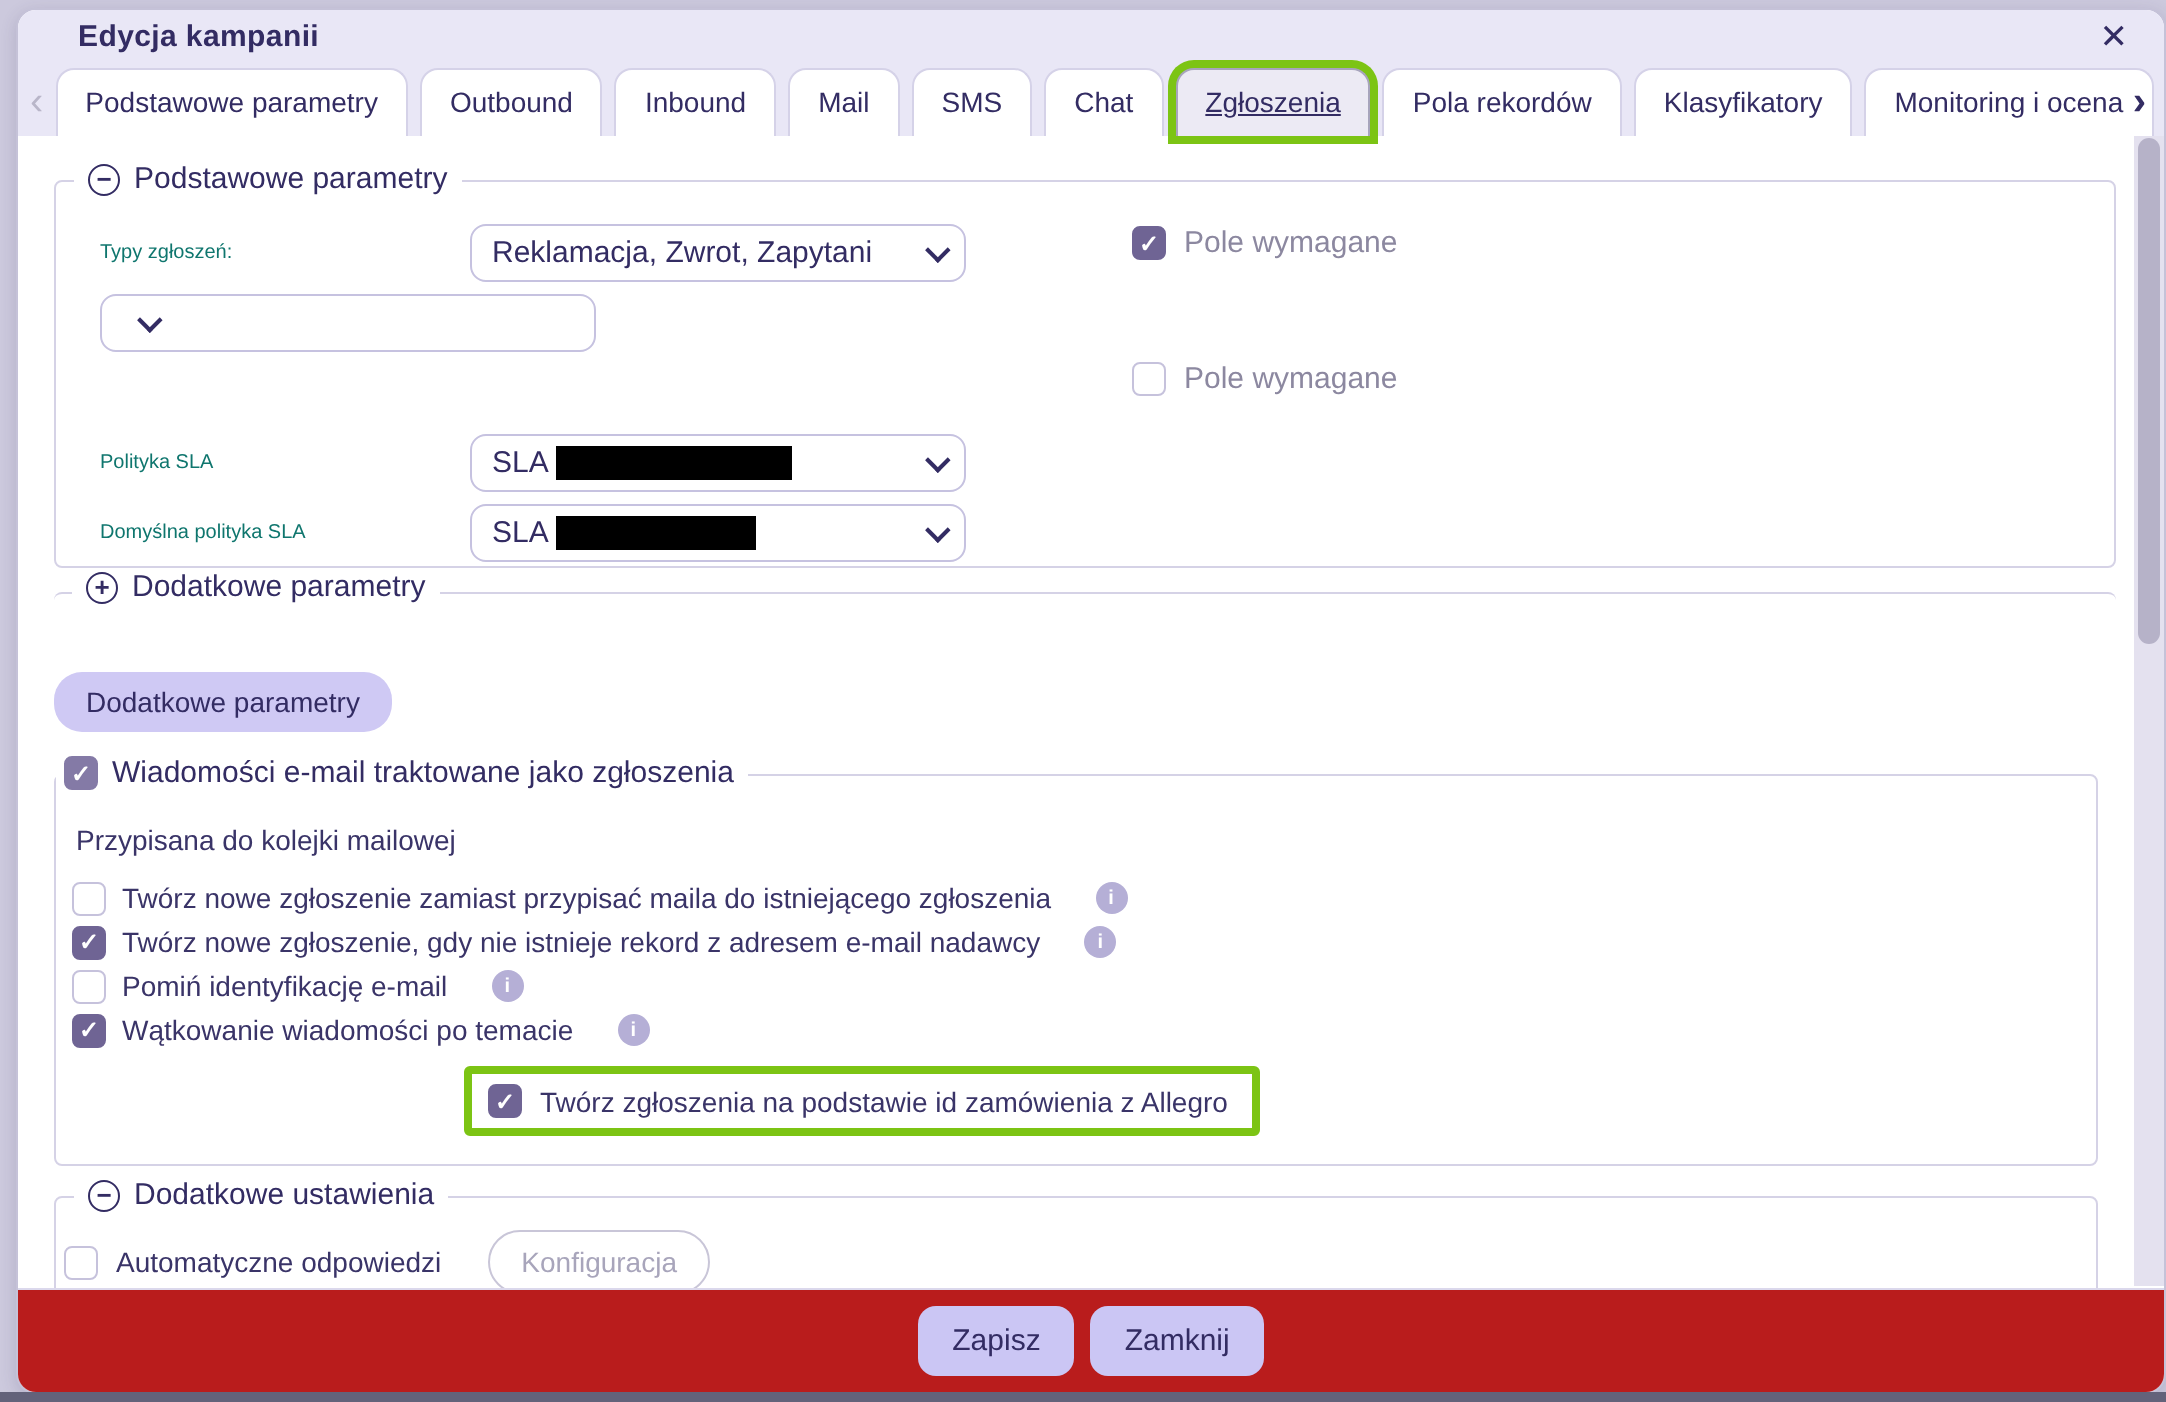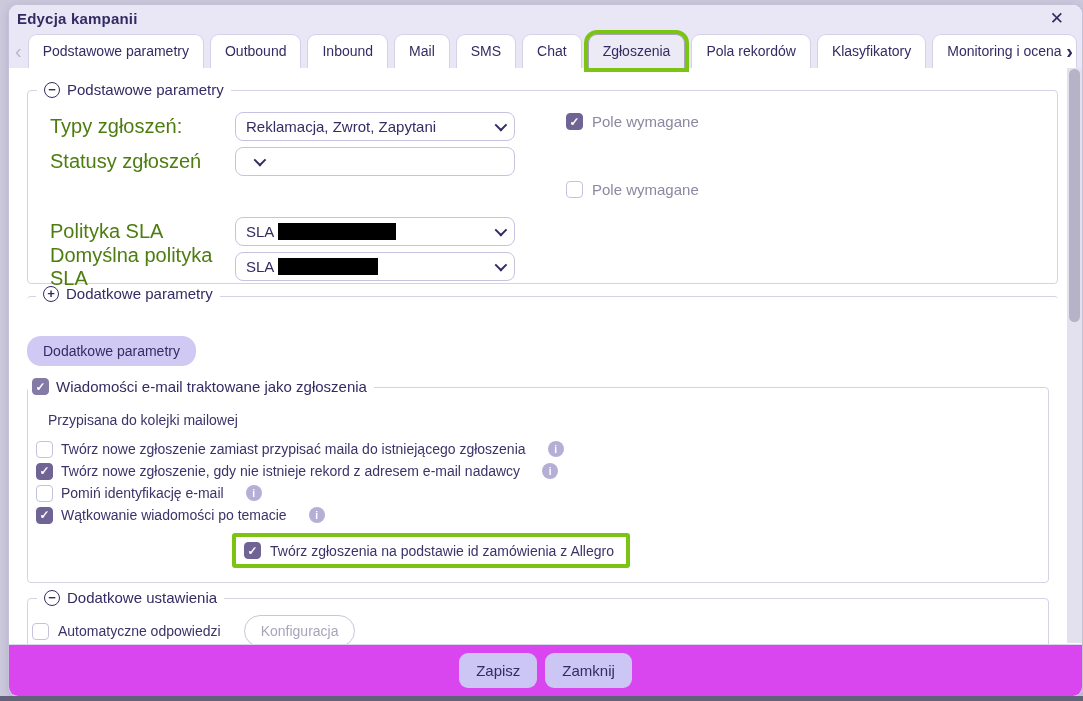--- a/index.html
+++ b/index.html
@@ -14,38 +14,38 @@
   .page-edge-bottom{ position:absolute; left:0; right:0; bottom:0; height:5px; background:#63627a; }
 
   .dialog{
     position:absolute; left:8px; top:4px; width:1075px; height:693px;
     background:#ffffff; border-radius:10px; border:1px solid #c5c2d8;
     overflow:hidden; display:flex; flex-direction:column;
     box-shadow:0 2px 8px rgba(60,55,100,.18);
   }
   .titlebar{
     background:#e9e7f6; height:27px; flex:0 0 27px;
-    display:flex; align-items:center; padding:0 14px 0 8px;
+    display:flex; align-items:center; padding:0 14px 0 30px;
   }
   .titlebar .title{ font-size:15px; font-weight:600; letter-spacing:.2px; }
   .titlebar .close{ margin-left:auto; font-size:17px; line-height:1; cursor:pointer; color:#332c63; padding:2px 4px; }
 
   .tabbar{
     background:#e9e7f6; height:36px; flex:0 0 36px;
     display:flex; align-items:flex-end; padding-left:4px; position:relative;
   }
   .tab-prev{ color:#b9b6c9; font-size:20px; line-height:34px; padding:0 6px 0 2px; }
   .tab-next{ position:absolute; right:6px; bottom:2px; color:#332c63; font-size:20px; font-weight:700; line-height:30px; padding:0 3px; }
   .tabs{ display:flex; gap:6px; align-items:flex-end; }
   .tab{
     background:#ffffff; border:1px solid #d5d2e8; border-bottom:none;
     border-radius:9px 9px 0 0; height:34px; line-height:33px;
     padding:0 14px; font-size:14px; font-weight:500; white-space:nowrap; cursor:pointer;
   }
-  .tab.active{ background:#eceaf4; border-color:#a7a4bc; }
+  .tab.active{ background:#eceaf4; border-color:#a7a4bc;text-decoration:underline; }
   .tab.hl{ box-shadow:0 0 0 4px #7cc414; position:relative; z-index:2; }
 
   .content{ flex:1 1 auto; background:#fff; padding:12px 24px 0 18px; position:relative; overflow:hidden; }
 
   .fieldset{ border:1px solid #d5d2e6; border-radius:4px; position:relative; }
   .legend{
     position:absolute; top:-10px; left:9px; background:#fff; padding:0 7px;
     display:flex; align-items:center; gap:7px; font-size:15px; white-space:nowrap;
   }
   .circle-ico{
@@ -57,47 +57,47 @@
   
   .cb{ width:17px; height:17px; border:1px solid #c6c2dc; border-radius:4px; background:#fff; flex:0 0 17px;
        display:inline-flex; align-items:center; justify-content:center; cursor:pointer; }
   .cb.checked{ background:#6f6494; border-color:#6f6494; }
   .cb.checked.soft{ background:#847aa6; border-color:#847aa6; }
   .cb .mark{ color:#fff; font-size:12px; line-height:1; font-weight:700; }
   .cb:not(.checked) .mark{ visibility:hidden; }
 
   
   .select{
-    width:280px; height:29px; border:1px solid #c6c2e0; border-radius:8px; background:#fff;
+    width:248px; height:29px; border:1px solid #c6c2e0; border-radius:8px; background:#fff;
     display:flex; align-items:center; padding:0 10px; font-size:15px; cursor:pointer; overflow:hidden;
   }
   .select .val{ white-space:nowrap; overflow:hidden; flex:1 1 auto; display:flex; align-items:center; gap:4px; }
   .chev{ flex:0 0 9px; width:9px; height:9px; border-right:2px solid #332c63; border-bottom:2px solid #332c63;
          transform:rotate(45deg) translateY(-2px); margin-left:8px; }
   .redact{ display:inline-block; height:17px; background:#000; flex:0 0 auto; }
 
   
   .fs-basic{ margin:10px 0 0 0; height:194px; padding:21px 0 0 22px; }
   .frow{ display:flex; align-items:center; height:29px; margin-bottom:6px; }
-  .frow .flabel{ width:185px; font-size:20px; color:#4d7c0f; }
+  .frow .flabel{ width:185px; font-size:10px; color:#0f766e; }
   .req{ position:absolute; left:538px; display:flex; align-items:center; gap:9px; font-size:15px; color:#8c88a0; }
   .req-1{ top:22px; } .req-2{ top:90px; }
 
   .fs-collapsed{ margin-top:12px; border:none; border-top:1px solid #d5d2e6; height:24px; }
   .fs-collapsed .legend{ top:-12px; }
 
   .pill{
     display:inline-flex; align-items:center; margin:16px 0 0 0; background:#cfc9f4; color:#332c63;
     border-radius:14px; padding:7px 16px; font-size:14px; font-weight:500; cursor:pointer;
   }
 
   
   .fs-email{ margin:21px 9px 0 0; padding:14px 12px 10px 4px; }
   .fs-email .legend{ left:0px; padding-left:4px; }
-  .qrow{ display:flex; align-items:center; margin:10px 0 10px 16px; }
+  .qrow{ display:flex; align-items:center; margin:10px 0 10px 6px; }
   .qrow .flabel{ width:197px; font-size:14px; color:#3a3468; }
   .opt{ display:flex; align-items:center; gap:8px; height:22px; margin-left:4px; font-size:14px; color:#3a3468; }
   .info{
     width:16px; height:16px; border-radius:50%; background:#b5afd6; color:#fff;
     display:inline-flex; align-items:center; justify-content:center;
     font-size:10px; font-weight:700; font-style:normal; margin-left:14px; cursor:pointer; flex:0 0 16px;
   }
   .allegro{
     display:inline-flex; align-items:center; gap:9px; margin:7px 0 4px 200px;
     border:4px solid #7cc414; border-radius:3px; padding:5px 12px 5px 8px; font-size:14px; color:#3a3468;
@@ -105,21 +105,21 @@
 
   
   .fs-settings{ margin:15px 9px 0 0; padding:16px 10px 0 4px; height:118px; }
   .srow{ display:flex; align-items:center; gap:9px; font-size:14px; color:#3a3468; }
   .btn-config{
     margin-left:14px; border:1px solid #c9c6d8; background:#fff; color:#a8a5bb;
     border-radius:16px; padding:7px 16px; font-size:14px; font-weight:500;
   }
 
   .footer{
-    flex:0 0 52px; background:#d946ef; border-top:1px solid #dbd8ec;
+    flex:0 0 52px; background:#b91c1c; border-top:1px solid #dbd8ec;
     display:flex; align-items:center; justify-content:center; gap:8px;
   }
   .btn{
     background:#cbc6f4; color:#332c63; border:none; border-radius:9px;
     padding:9px 17px; font-size:15px; font-weight:500; font-family:inherit; cursor:pointer;
   }
 
   .scrollbar{
     position:absolute; right:0; top:63px; bottom:53px; width:15px; background:#e4e1ef; z-index:5;
   }
@@ -165,21 +165,20 @@
 
       <div class="frow">
         <span class="flabel">Typy zgłoszeń:</span>
         <div class="select">
           <span class="val">Reklamacja, Zwrot, Zapytani</span>
           <span class="chev"></span>
         </div>
       </div>
 
       <div class="frow">
-        <span class="flabel">Statusy zgłoszeń</span>
         <div class="select">
           <span class="chev"></span>
         </div>
       </div>
 
       <div class="frow">
       </div>
 
       <div class="frow">
         <span class="flabel">Polityka SLA</span>

